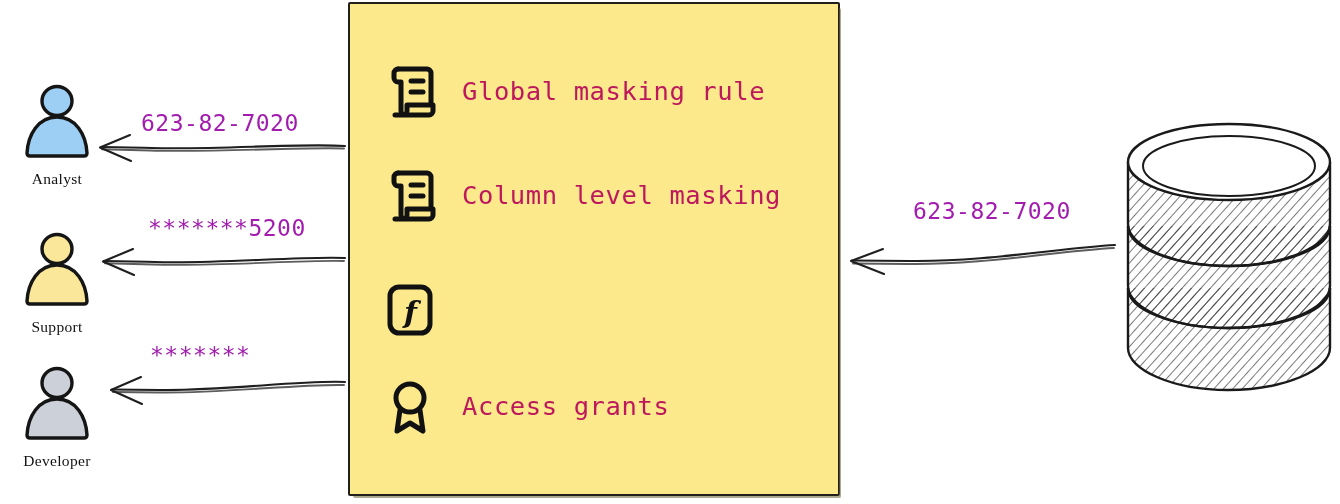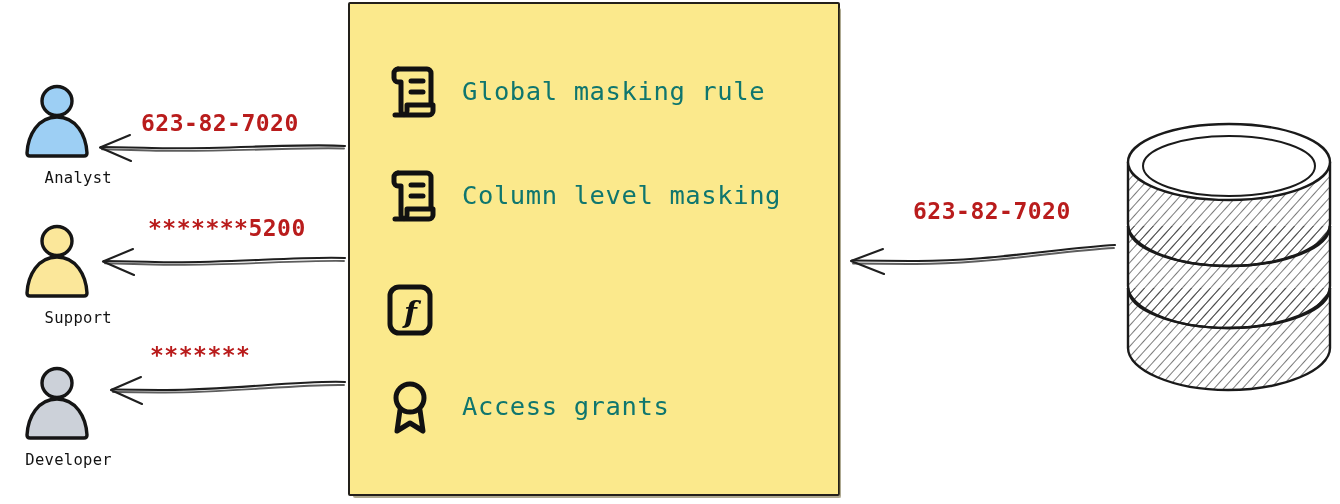--- a/index.html
+++ b/index.html
@@ -21,50 +21,51 @@
     position: absolute;
     inset: 0;
     width: 1340px;
     height: 504px;
   }
 
   
   .actor {
     position: absolute;
     width: 110px;
-    text-align: right;
+    text-align: center;
+    font-family: Liberation Serif, serif;
   }
   .actor .glyph {
     width: 78px;
     height: 92px;
     margin: 0 auto;
     display: block;
   }
   .actor .actor-label {
     display: block;
     font-size: 15.5px;
     letter-spacing: 0.3px;
     line-height: 1;
     margin-top: 1px;
     color: #121212;
     white-space: nowrap;
   }
 
   #actor-analyst   { left: 2px;  top: 78px;  }
-  #actor-support   { left: 2px;  top: 218px; }
+  #actor-support   { left: 2px;  top: 226px; }
   #actor-developer { left: 2px;  top: 360px; }
 
   
   .flow-label {
     position: absolute;
     font-size: 23px;
-    font-weight: bold;
+    font-weight: normal;
     letter-spacing: 0.5px;
     white-space: nowrap;
-    color: #b91c1c;
+    color: #a21caf;
     line-height: 1;
   }
   #label-analyst   { left: 141px; top: 112px; }
   #label-support   { left: 148px; top: 217px; }
   #label-developer { left: 150px; top: 344px; }
   #label-db        { left: 913px; top: 200px; }
 
   
   #policy-card {
     position: absolute;
@@ -100,21 +101,21 @@
   }
   .policy-item .p-icon {
     width: 52px;
     height: 56px;
     flex: 0 0 52px;
     display: block;
   }
   .policy-item .p-text {
     font-size: 25.5px;
     letter-spacing: 0.6px;
-    color: #0f766e;
+    color: #be185d;
     white-space: nowrap;
     line-height: 1;
   }
   #policy-item-0 { top: 60px;  }
   #policy-item-1 { top: 164px; }
   #policy-item-2 { top: 278px; }
   #policy-item-3 { top: 375px; }
 
   
   #database {

